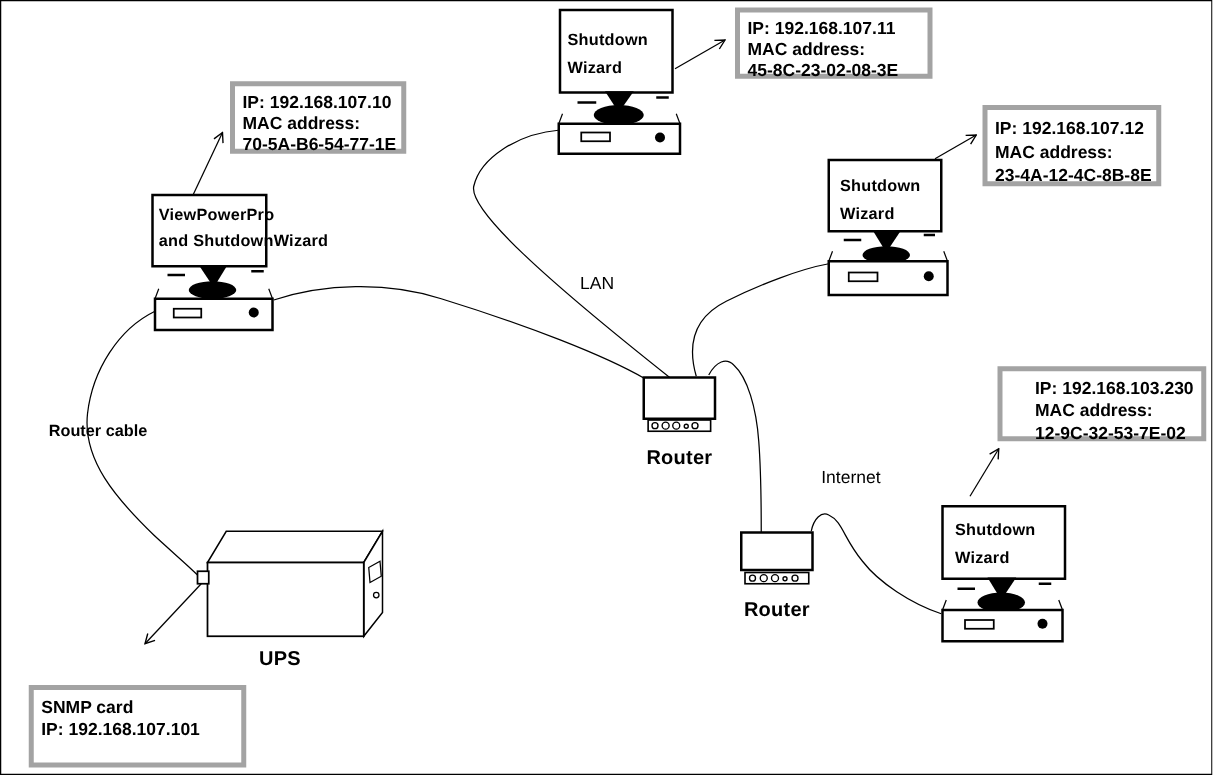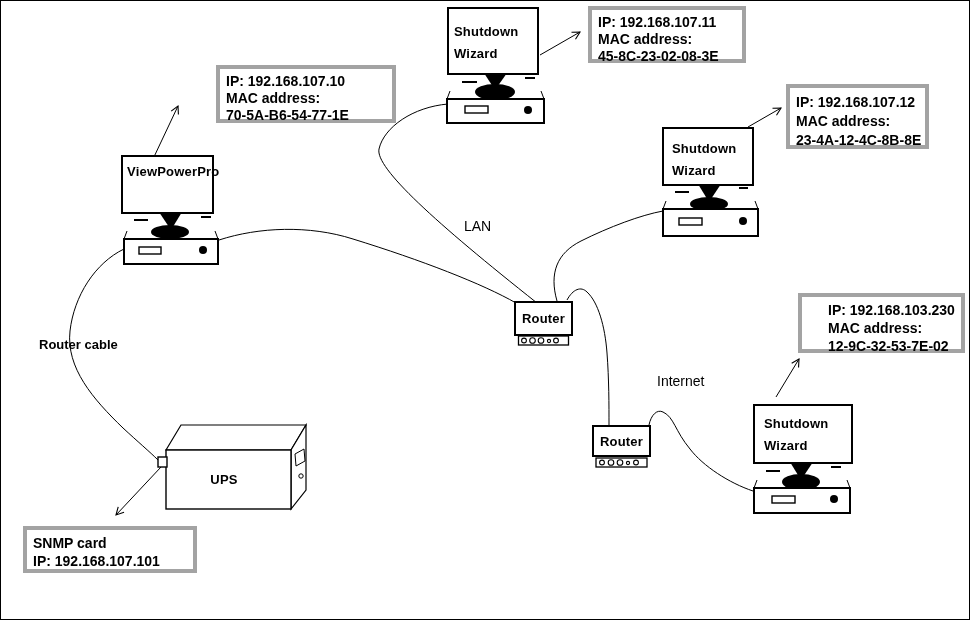--- a/index.html
+++ b/index.html
@@ -14,21 +14,21 @@
     font-weight:bold; font-size:14px; line-height:17px;
     padding:4px 6px; box-sizing:border-box; white-space:nowrap; z-index:3;
   }
   .monlabel {
     position:absolute; font-weight:bold; font-size:13px; line-height:21px;
     white-space:nowrap; z-index:3; letter-spacing:0.2px;
   }
   .monlabel.wide { line-height:22px; }
   .devlabel {
     position:absolute; display:flex; align-items:center; justify-content:center;
-    font-weight:bold; font-size:13px; z-index:3; letter-spacing:0.2px;
+    font-weight:bold; font-size:16px; z-index:3; letter-spacing:0.2px;margin-top:48px;
   }
   .note { position:absolute; font-size:14px; z-index:3; }
   .note-bold { position:absolute; font-size:14px; font-weight:bold; z-index:3; }
 </style>
 </head>
 <body>
 
 <div class="canvas">
 
   <svg class="layer" width="970" height="620" viewBox="0 0 970 620">
@@ -130,21 +130,21 @@
     <g>
       <polygon points="165,449 180,424 305,424 290,449" fill="#fff" stroke="#000" stroke-width="1.2"></polygon>
       <polygon points="290,449 305,424 305,489 290,508" fill="#fff" stroke="#000" stroke-width="1.2"></polygon>
       <rect x="165" y="449" width="125" height="59" fill="#fff" stroke="#000" stroke-width="1.4"></rect>
       <polygon points="294,453 303,448 304,460 295,465" fill="none" stroke="#000" stroke-width="1"></polygon>
       <circle cx="300" cy="475" r="2.2" fill="none" stroke="#000" stroke-width="1"></circle>
       <rect x="157" y="456" width="9" height="10" fill="#fff" stroke="#000" stroke-width="1.4"></rect>
     </g>
   </svg>
 
-  <div class="infobox" style="left:183px; top:64px; width:180px; height:58px;margin-left:32px;">
+  <div class="infobox" style="left:183px; top:64px; width:141px; height:58px;">
     <div>IP: 192.168.107.10</div>
     <div>MAC address:</div>
     <div>70-5A-B6-54-77-1E</div>
   </div>
 
   <div class="infobox" style="left:587px; top:5px; width:158px; height:57px;">
     <div>IP: 192.168.107.11</div>
     <div>MAC address:</div>
     <div>45-8C-23-02-08-3E</div>
   </div>
@@ -154,27 +154,28 @@
     <div>MAC address:</div>
     <div>23-4A-12-4C-8B-8E</div>
   </div>
 
   <div class="infobox" style="left:797px; top:292px; width:167px; height:60px; line-height:18px;padding-left:26px;">
     <div>IP: 192.168.103.230</div>
     <div>MAC address:</div>
     <div>12-9C-32-53-7E-02</div>
   </div>
 
-  <div class="infobox" style="left:22px; top:525px; width:174px; height:47px; line-height:18px;">
+  <div class="infobox" style="left:22px; top:547px; width:174px; height:66px; line-height:18px;">
     <div>SNMP card</div>
     <div>IP: 192.168.107.101</div>
   </div>
 
   <div class="monlabel" style="left:126px; top:160px;">
     <div>ViewPowerPro</div>
+    <div>and ShutdownWizard</div>
   </div>
 
   <div class="monlabel wide" style="left:453px; top:20px;">
     <div>Shutdown</div>
     <div>Wizard</div>
   </div>
 
   <div class="monlabel wide" style="left:671px; top:137px;">
     <div>Shutdown</div>
     <div>Wizard</div>

